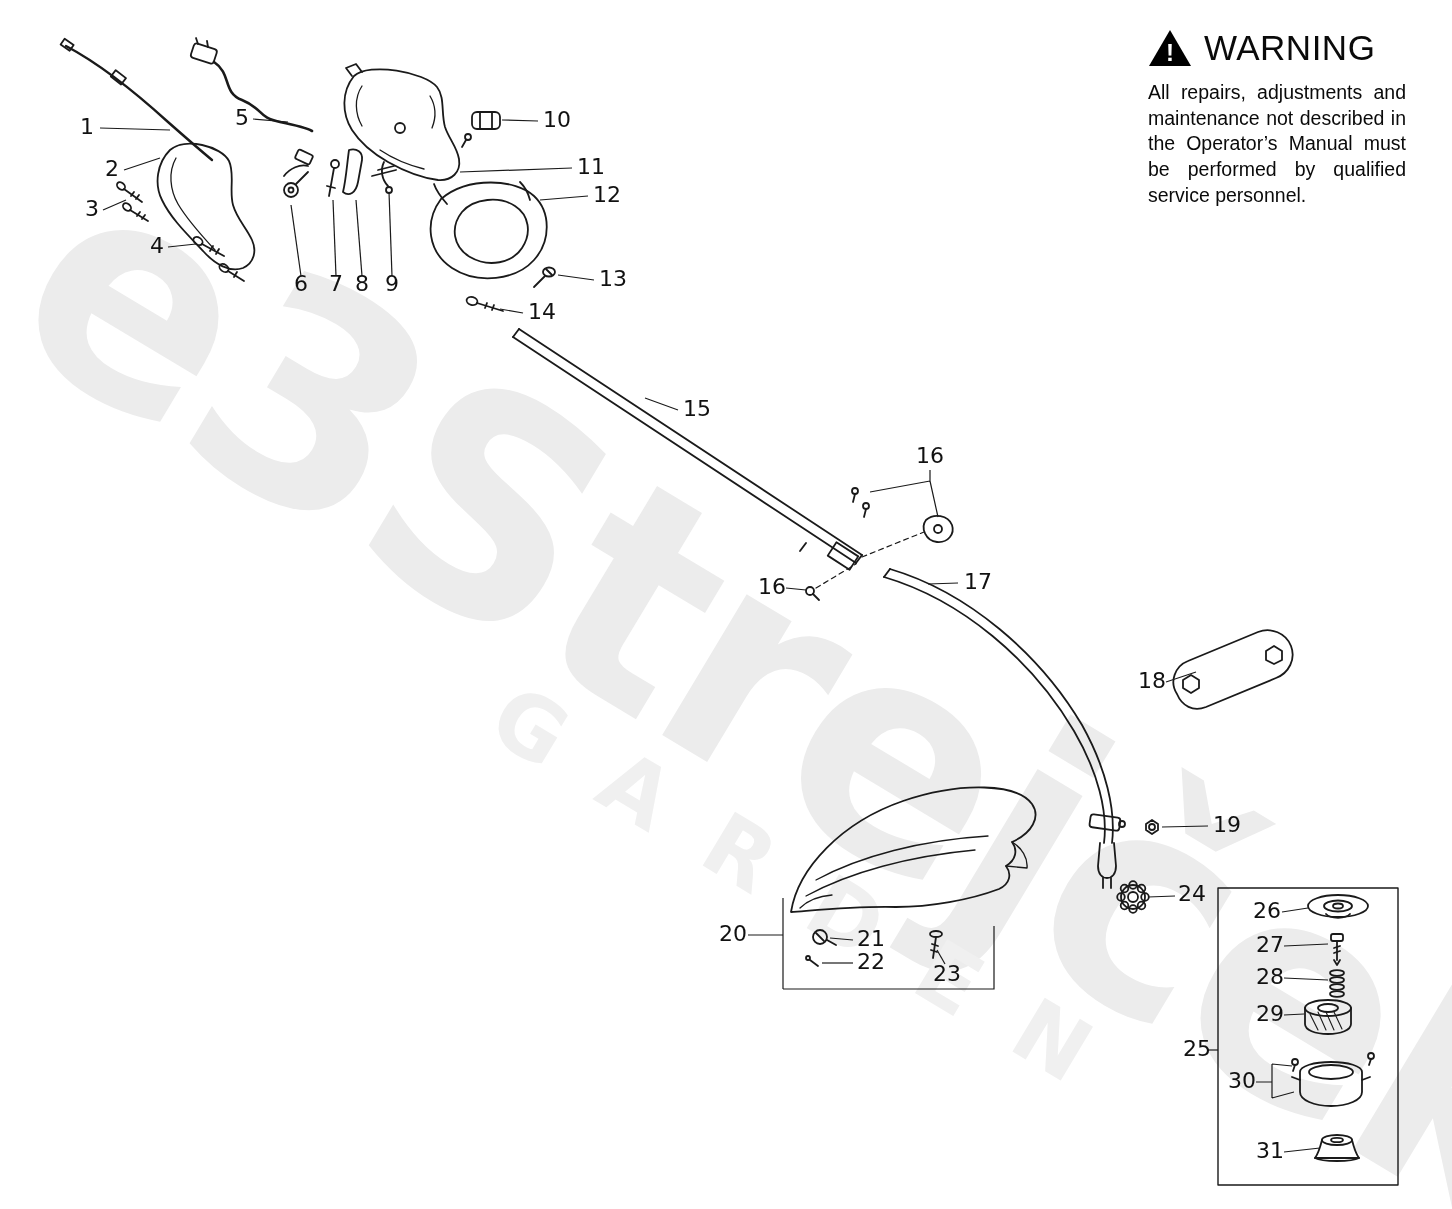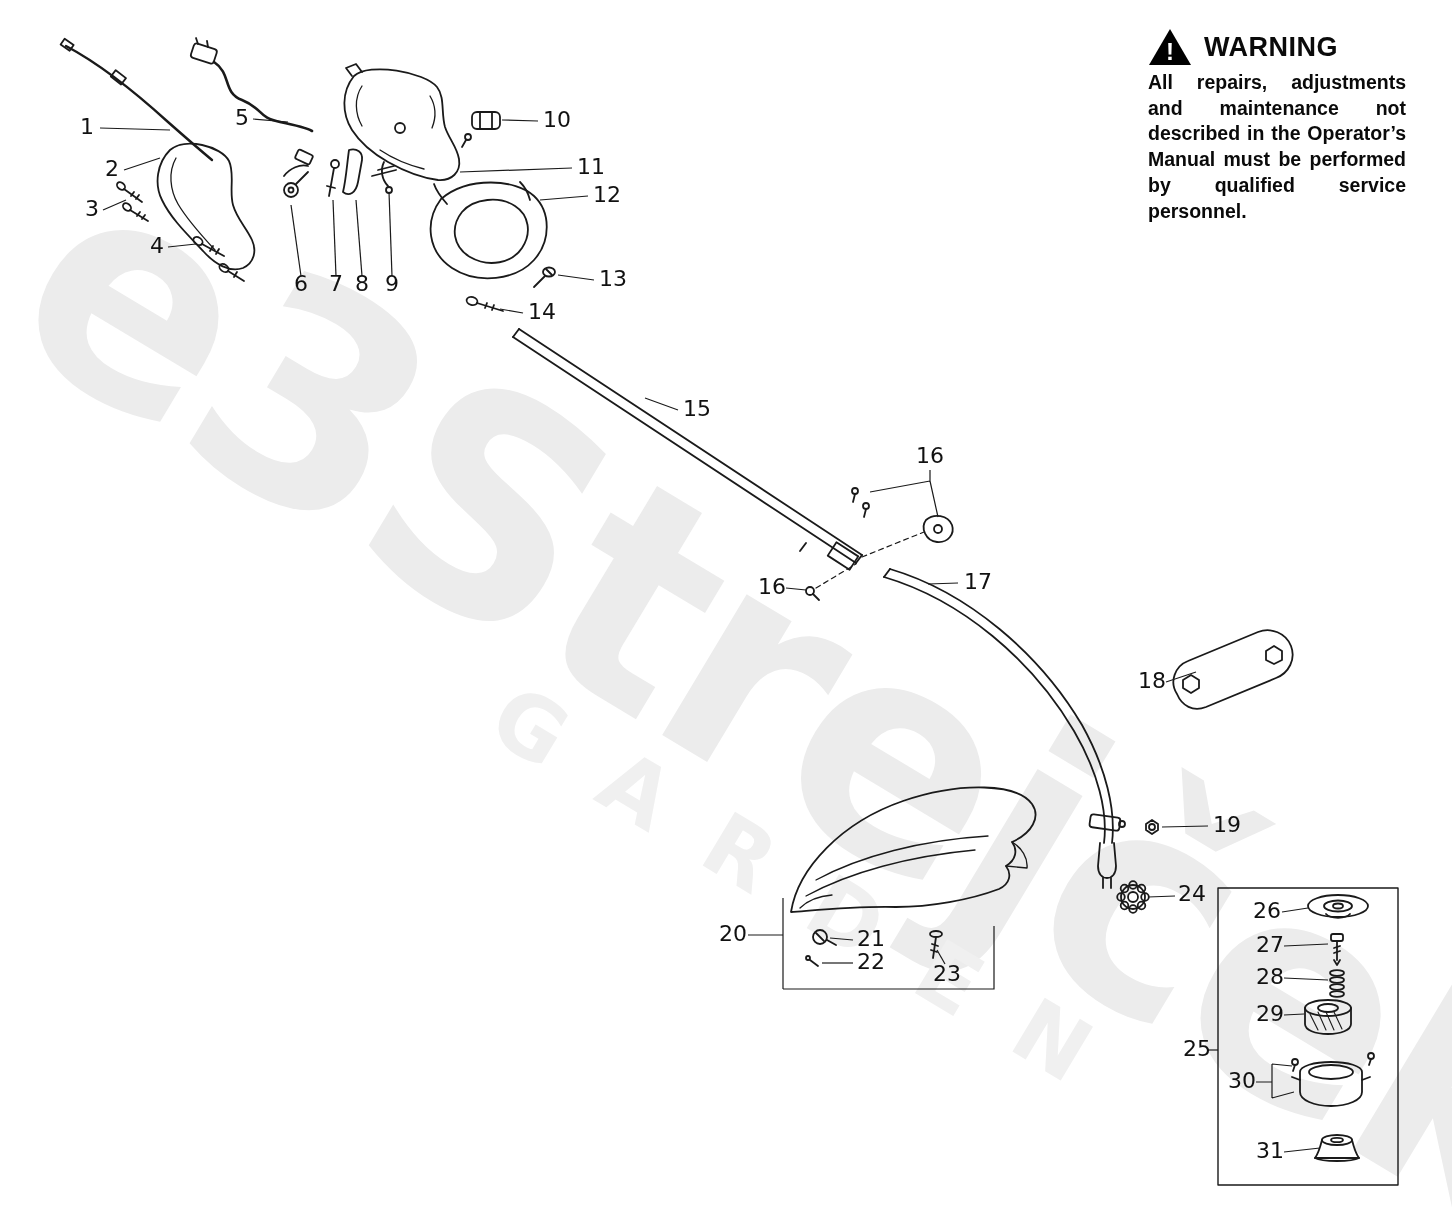--- a/index.html
+++ b/index.html
@@ -11,22 +11,22 @@
              font-weight:bold;white-space:nowrap;user-select:none;}
   .watermark .wm-main{font-size:300px;letter-spacing:-6px;line-height:1;}
   .watermark .wm-sub{display:block;font-size:86px;letter-spacing:55px;margin-left:620px;
                      margin-top:-36px;color:#f0f0f0;}
   
   svg.diagram{position:absolute;left:0;top:0;z-index:1;}
   .callout{font:22px "DejaVu Sans",sans-serif;fill:#111;text-anchor:middle;}
   
   .warning{position:absolute;left:1148px;top:28px;width:258px;z-index:2;color:#0a0a0a;}
   .warning-head{display:flex;align-items:center;gap:12px;}
-  .warning-title{font-size:27px;font-weight:bold;letter-spacing:.5px;}
-  .warning-body{margin-top:4px;font-size:19.5px;font-weight:bold;text-align:justify;
+  .warning-title{font-size:35px;font-weight:normal;letter-spacing:.5px;}
+  .warning-body{margin-top:12px;font-size:19.5px;font-weight:normal;text-align:justify;
                 line-height:1.32;}
 </style>
 </head>
 <body>
 
 <div class="watermark">
   <span class="wm-main">
     <span>e3</span><span>Strejček</span>
   </span>
   <span class="wm-sub">GARDEN</span>

